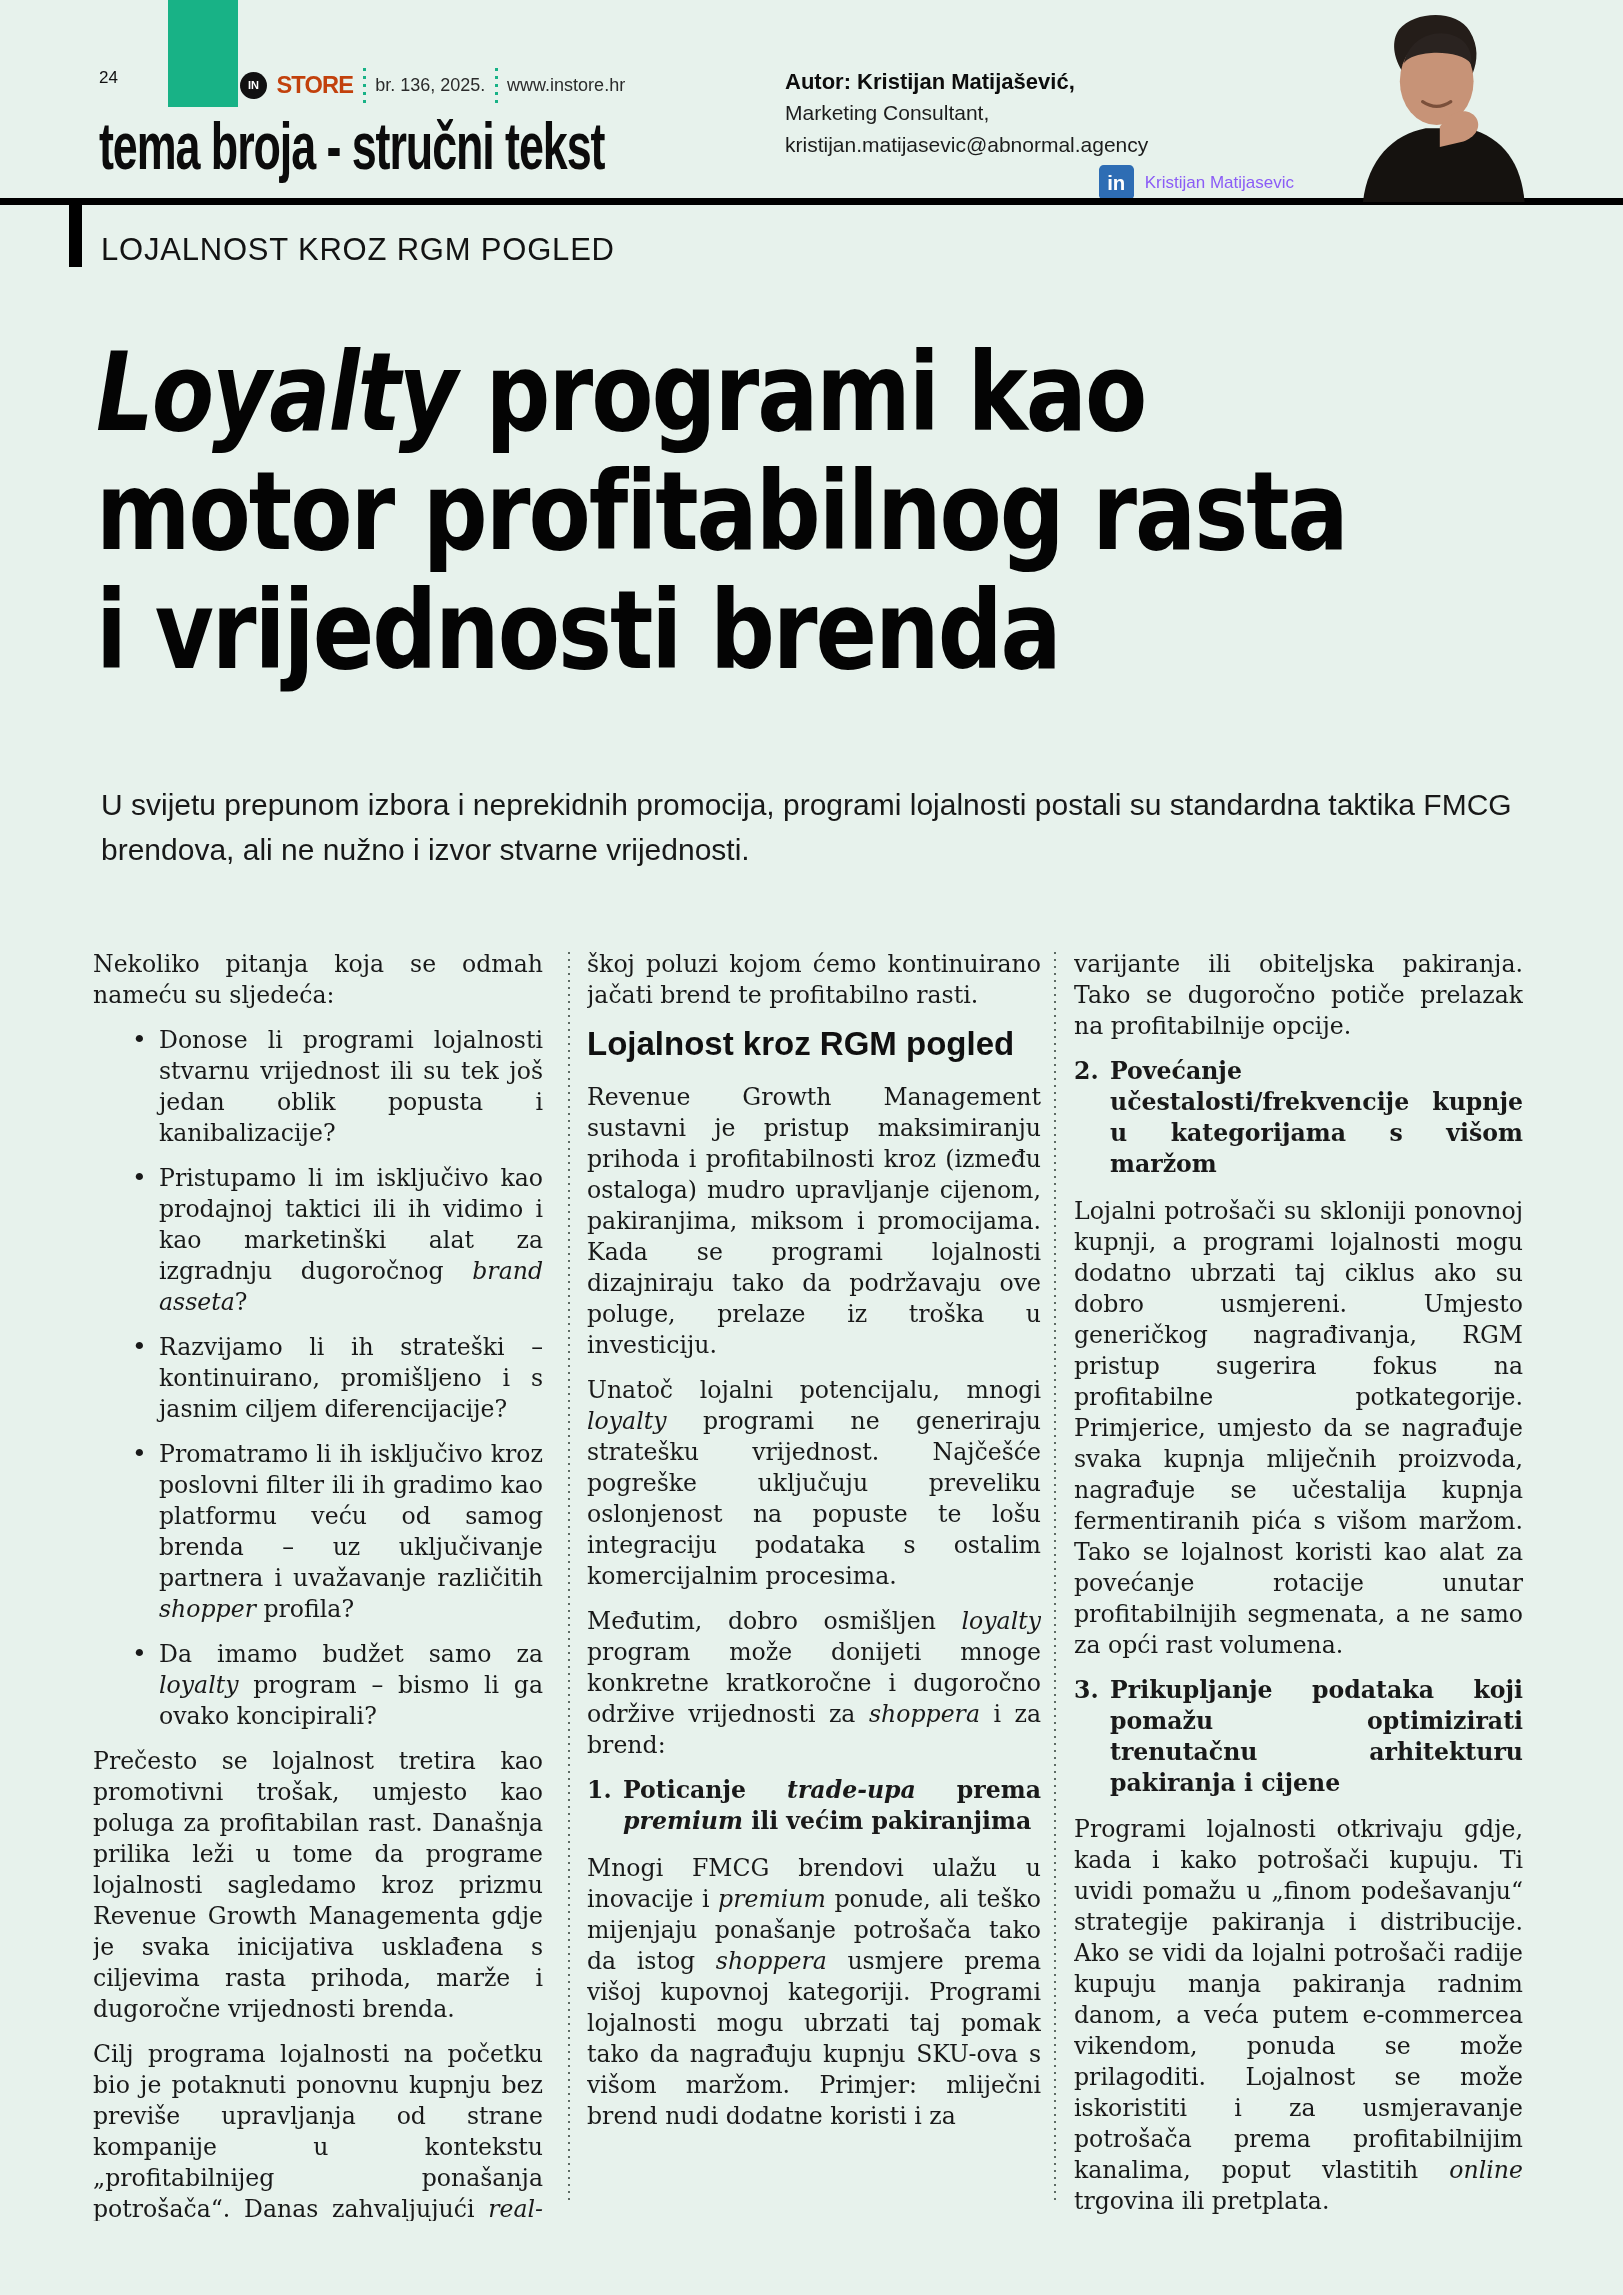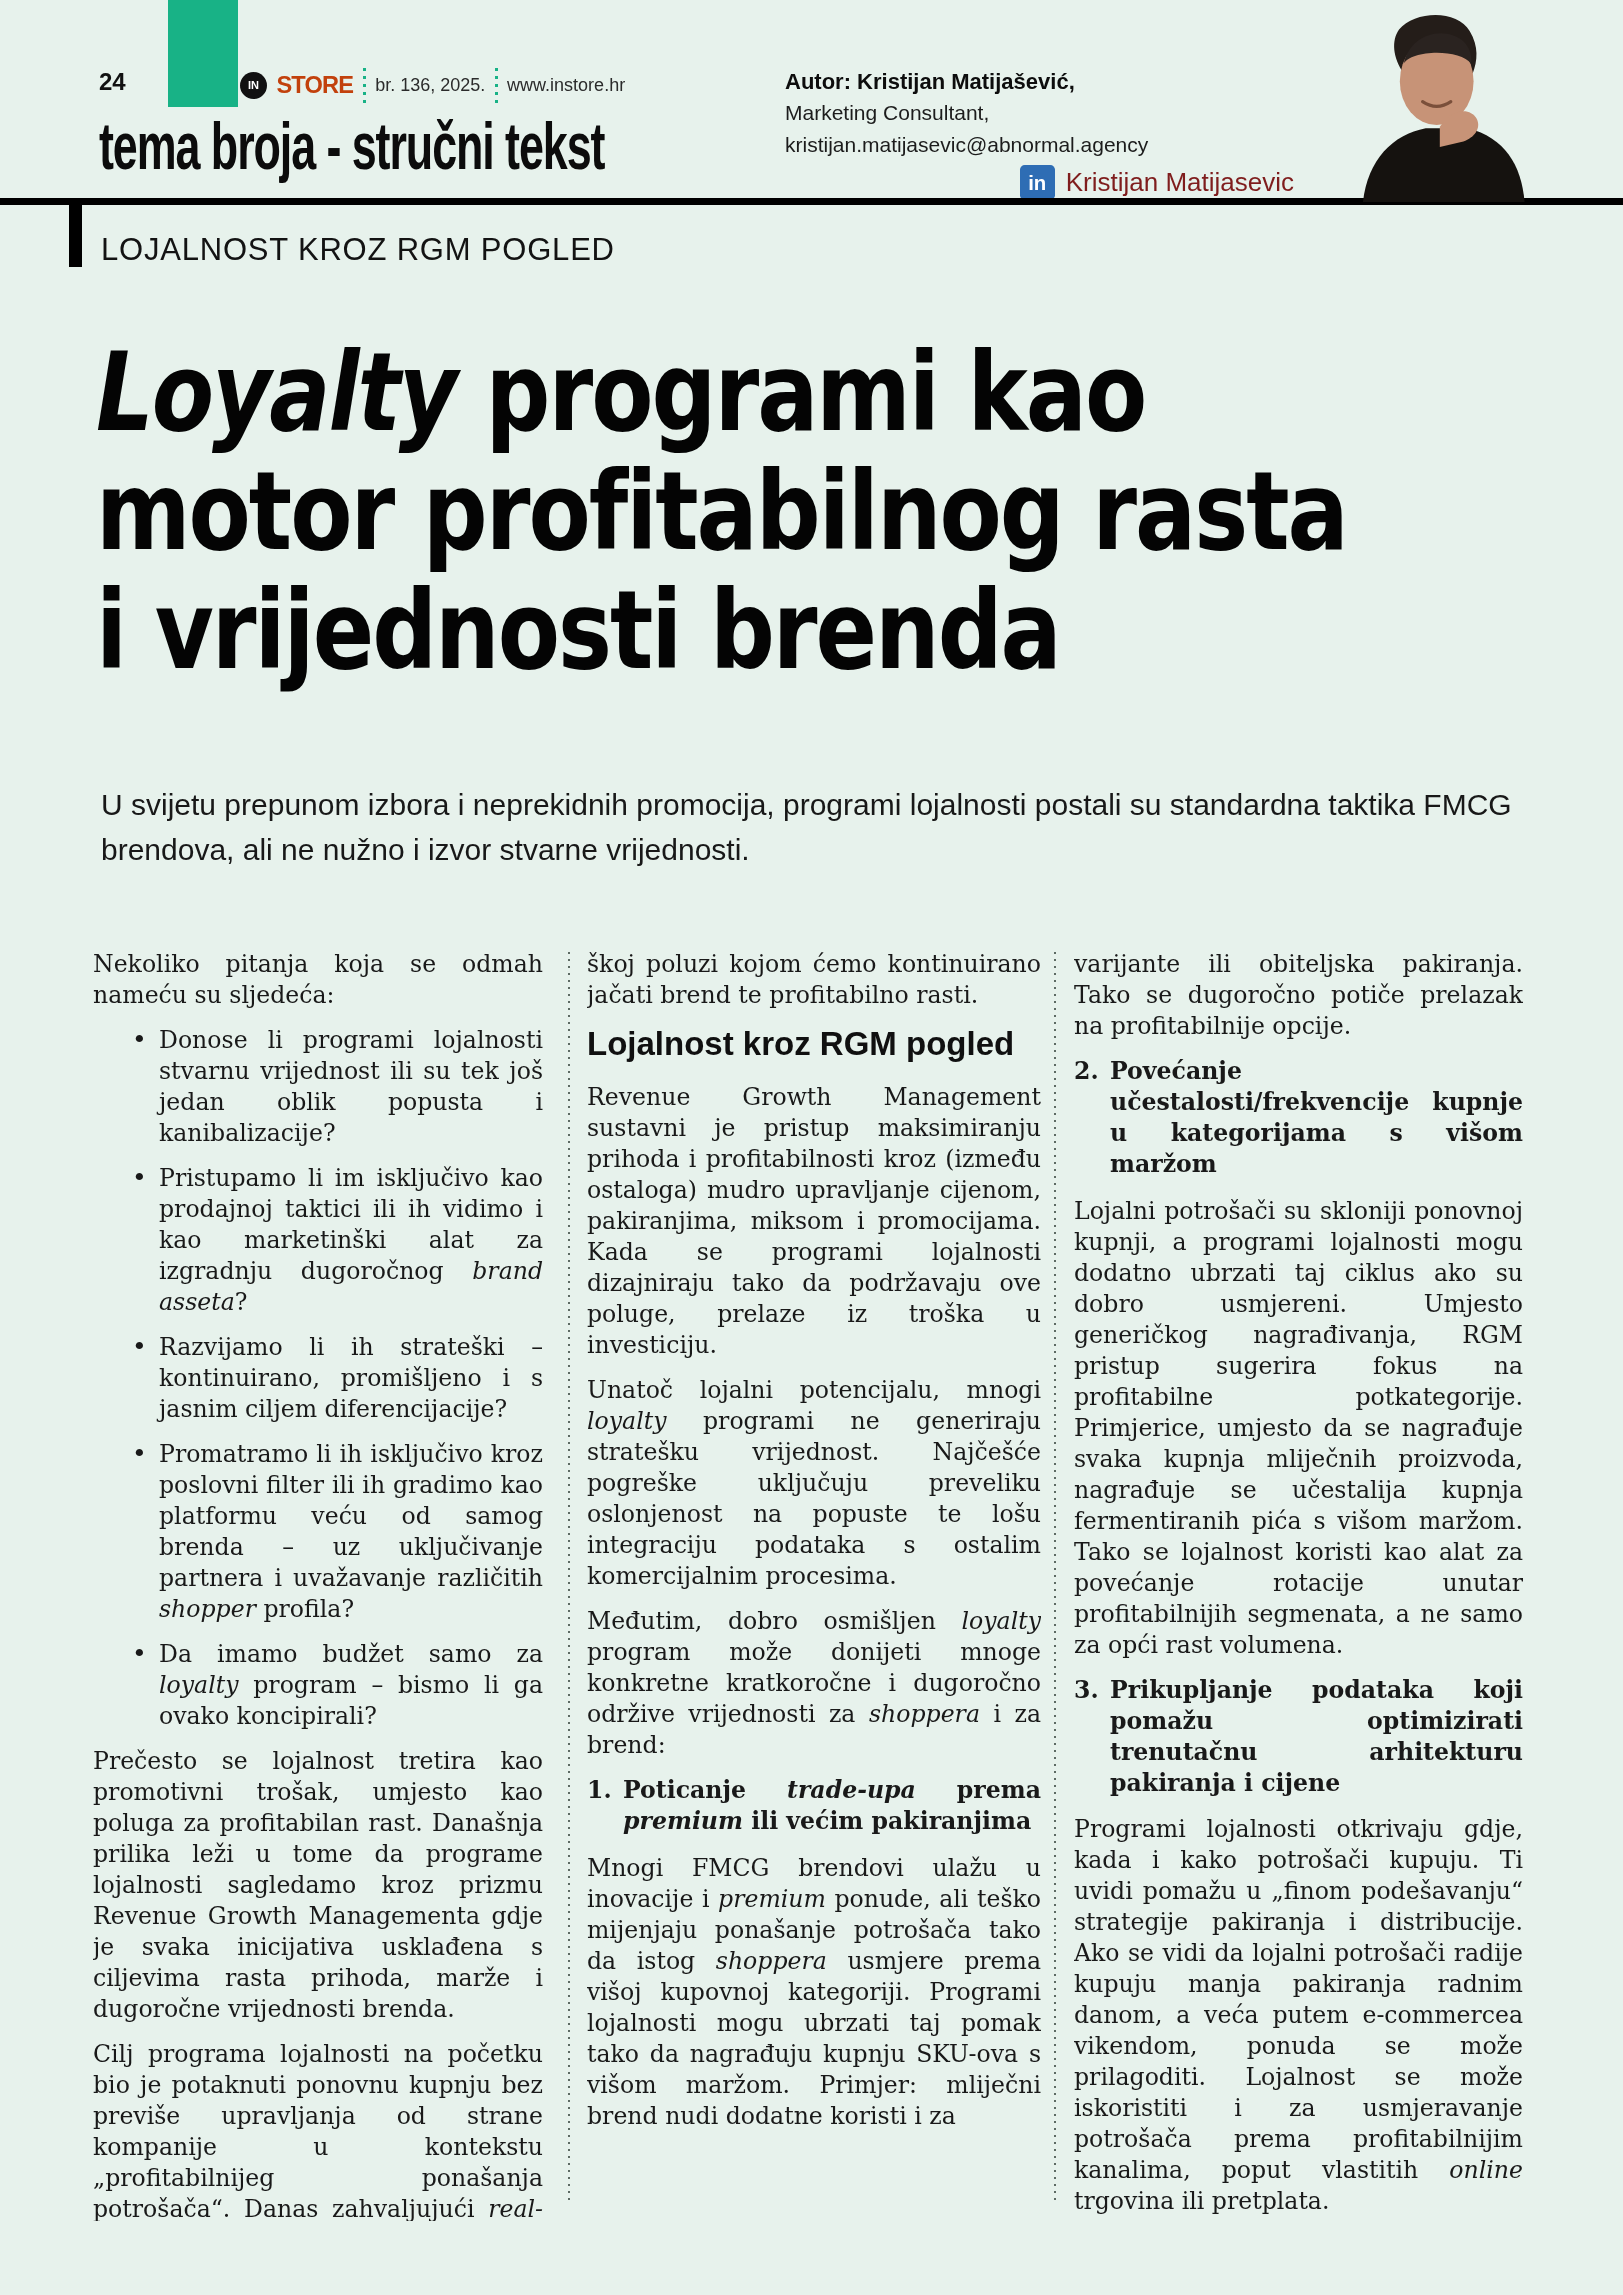--- a/index.html
+++ b/index.html
@@ -6,41 +6,41 @@
   body{
     width:1623px;height:2295px;position:relative;overflow:hidden;
     background:#e7f2ec;
     font-family:"Liberation Sans",sans-serif;
     color:#171717;
     -webkit-font-smoothing:antialiased;
   }
   .abs{position:absolute;}
 
   
-  .page-number{left:99px;top:68px;font-size:24px;font-weight:bold;color:#111;}
+  .page-number{left:99px;top:68px;font-size:17px;font-weight:normal;color:#111;}
   .green-block{left:168px;top:0;width:70px;height:107px;background:#18b286;}
   .logo-row{left:240px;top:66px;height:38px;display:flex;align-items:center;gap:9.4px;}
   .in-circle{width:27px;height:27px;border-radius:50%;background:#111;color:#fff;
     display:flex;align-items:center;justify-content:center;font-size:11px;font-weight:bold;letter-spacing:0;}
   .store-word{font-size:23.6px;font-weight:bold;letter-spacing:-0.8px;color:#c2410c;}
   .dotsep{width:3.1px;height:35px;background:repeating-linear-gradient(to bottom,#18b286 0 3.1px,transparent 3.1px 7.9px);}
   .meta-text{font-size:18px;color:#2b2b2b;}
   .section-title{left:99px;top:108px;font-size:66px;font-weight:bold;letter-spacing:-1.6px;color:#0c0c0c;
     transform:scaleX(0.68);transform-origin:left top;white-space:nowrap;}
   .black-rule{left:0;top:198px;width:1623px;height:7px;background:#000;}
 
   
   .author-block{left:785px;top:69px;width:509px;line-height:1.2;}
   .author-name{font-size:22px;font-weight:bold;color:#0d0d0d;}
   .author-role{font-size:21px;color:#1c1c1c;margin-top:4.7px;}
   .author-email{font-size:21px;color:#1c1c1c;margin-top:7px;}
   .linkedin-row{display:flex;justify-content:flex-end;align-items:center;gap:11px;margin-top:7.9px;}
   .linkedin-badge{width:35px;height:35px;border-radius:4.7px;background:#2e6db4;color:#fff;
     display:flex;align-items:center;justify-content:center;font-size:20.4px;font-weight:bold;}
-  .linkedin-name{font-size:26px;color:#7f1d1d;}
+  .linkedin-name{font-size:17px;color:#8b5cf6;}
   .author-photo{left:1322px;top:9.4px;width:209px;height:193px;z-index:3;}
 
   
   .kicker-bar{left:69px;top:198px;width:13.4px;height:69px;background:#000;}
   .kicker{left:101px;top:232px;font-size:31px;letter-spacing:0.8px;color:#131313;white-space:nowrap;}
 
   
   .headline{left:96px;top:333px;width:1806px;}
   .headline .hl-line{display:block;font-family:"DejaVu Sans",sans-serif;font-weight:bold;
     font-size:108px;line-height:119px;color:#040404;letter-spacing:-2.4px;

